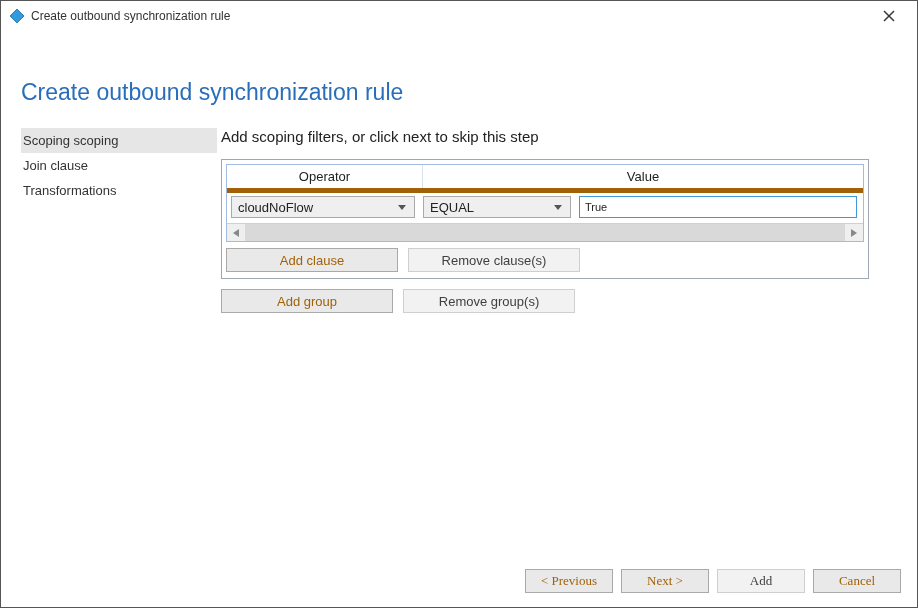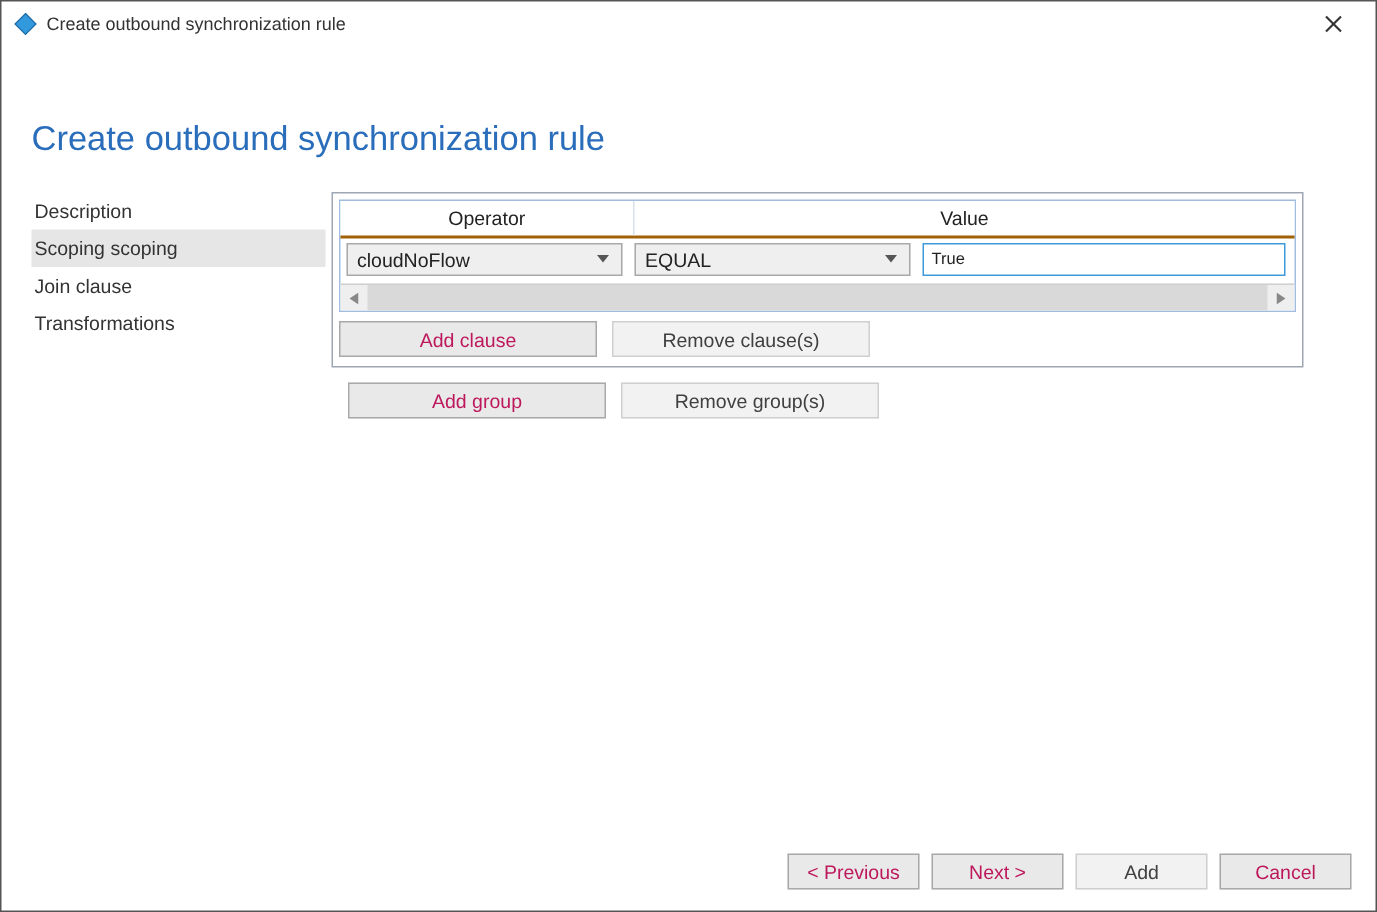--- a/index.html
+++ b/index.html
@@ -111,41 +111,41 @@
       color: #222;
     }
     .ft-col-attr { width: 196px; border-right: 1px solid #d8e2ef; }
     .ft-col-op   { width: 196px; border-right: 1px solid #d8e2ef; }
     .ft-col-val  { flex: 1; }
     .ft-row {
       display: flex;
       padding: 3px 4px 5px 4px;
       gap: 8px;
       align-items: center;
-      border-top: 2px solid #a16207;
+      border-top: 5px solid #a16207;
     }
     .combo {
       display: flex;
       align-items: center;
       justify-content: space-between;
       border: 1px solid #a9a9a9;
       background: #efefef;
       height: 22px;
       padding: 0 4px 0 6px;
       cursor: pointer;
     }
     .combo-text { color: #222; }
     .combo-arrow {
       width: 16px;
       text-align: center;
       color: #555;
       font-size: 10px;
     }
     .combo.attr { width: 184px; }
-    .combo.op   { width: 184px; }
+    .combo.op   { width: 148px; }
     .value-input {
       flex: 1;
       height: 22px;
       border: 1px solid #3e9ad6;
       padding: 0 5px;
       outline: none;
       font-size: 11px;
       color: #222;
       margin-right: 2px;
     }
@@ -180,47 +180,47 @@
     .btn {
       height: 24px;
       border: 1px solid #a9a9a9;
       background: #e9e9e9;
       display: flex;
       align-items: center;
       justify-content: center;
       padding: 0 10px;
       cursor: pointer;
       font-size: 13px;
-      color: #be185d;
+      color: #a16207;
       min-width: 88px;
     }
     .btn.wide {
       width: 172px;
     }
     .btn.disabled {
       color: #404040;
       background: #f2f2f2;
       border-color: #cfcfcf;
       cursor: default;
     }
     .group-buttons {
       display: flex;
       gap: 10px;
       margin-top: 10px;
-      margin-left: 11px;
     }
     .footer {
       display: flex;
       justify-content: flex-end;
       gap: 8px;
       padding: 10px 16px 14px 0;
     }
     .footer .btn {
       min-width: 88px;
       width: 88px;
+      font-family: Liberation Serif, serif;
     }
   </style>
 </head>
 <body>
 
 <div class="window">
 
   <div class="titlebar">
     <span class="titlebar-icon">
       <svg width="16" height="16" viewBox="0 0 16 16">
@@ -235,27 +235,27 @@
       </svg>
     </div>
   </div>
 
   <div class="body-area">
     <div class="page-title">Create outbound synchronization rule</div>
 
     <div class="main-split">
 
       <div class="sidebar">
-        <div class="sidebar-item">Description</div>
         <div class="sidebar-item selected">Scoping scoping</div>
         <div class="sidebar-item">Join clause</div>
         <div class="sidebar-item">Transformations</div>
       </div>
 
       <div class="content">
+        <div class="instruction">Add scoping filters, or click next to skip this step</div>
 
         <div class="filter-panel">
           <div class="filter-table">
             <div class="ft-header">
               <div class="ft-col-op">Operator</div>
               <div class="ft-col-val">Value</div>
             </div>
             <div class="ft-row">
               <div class="combo attr">
                 <span class="combo-text">cloudNoFlow</span>

